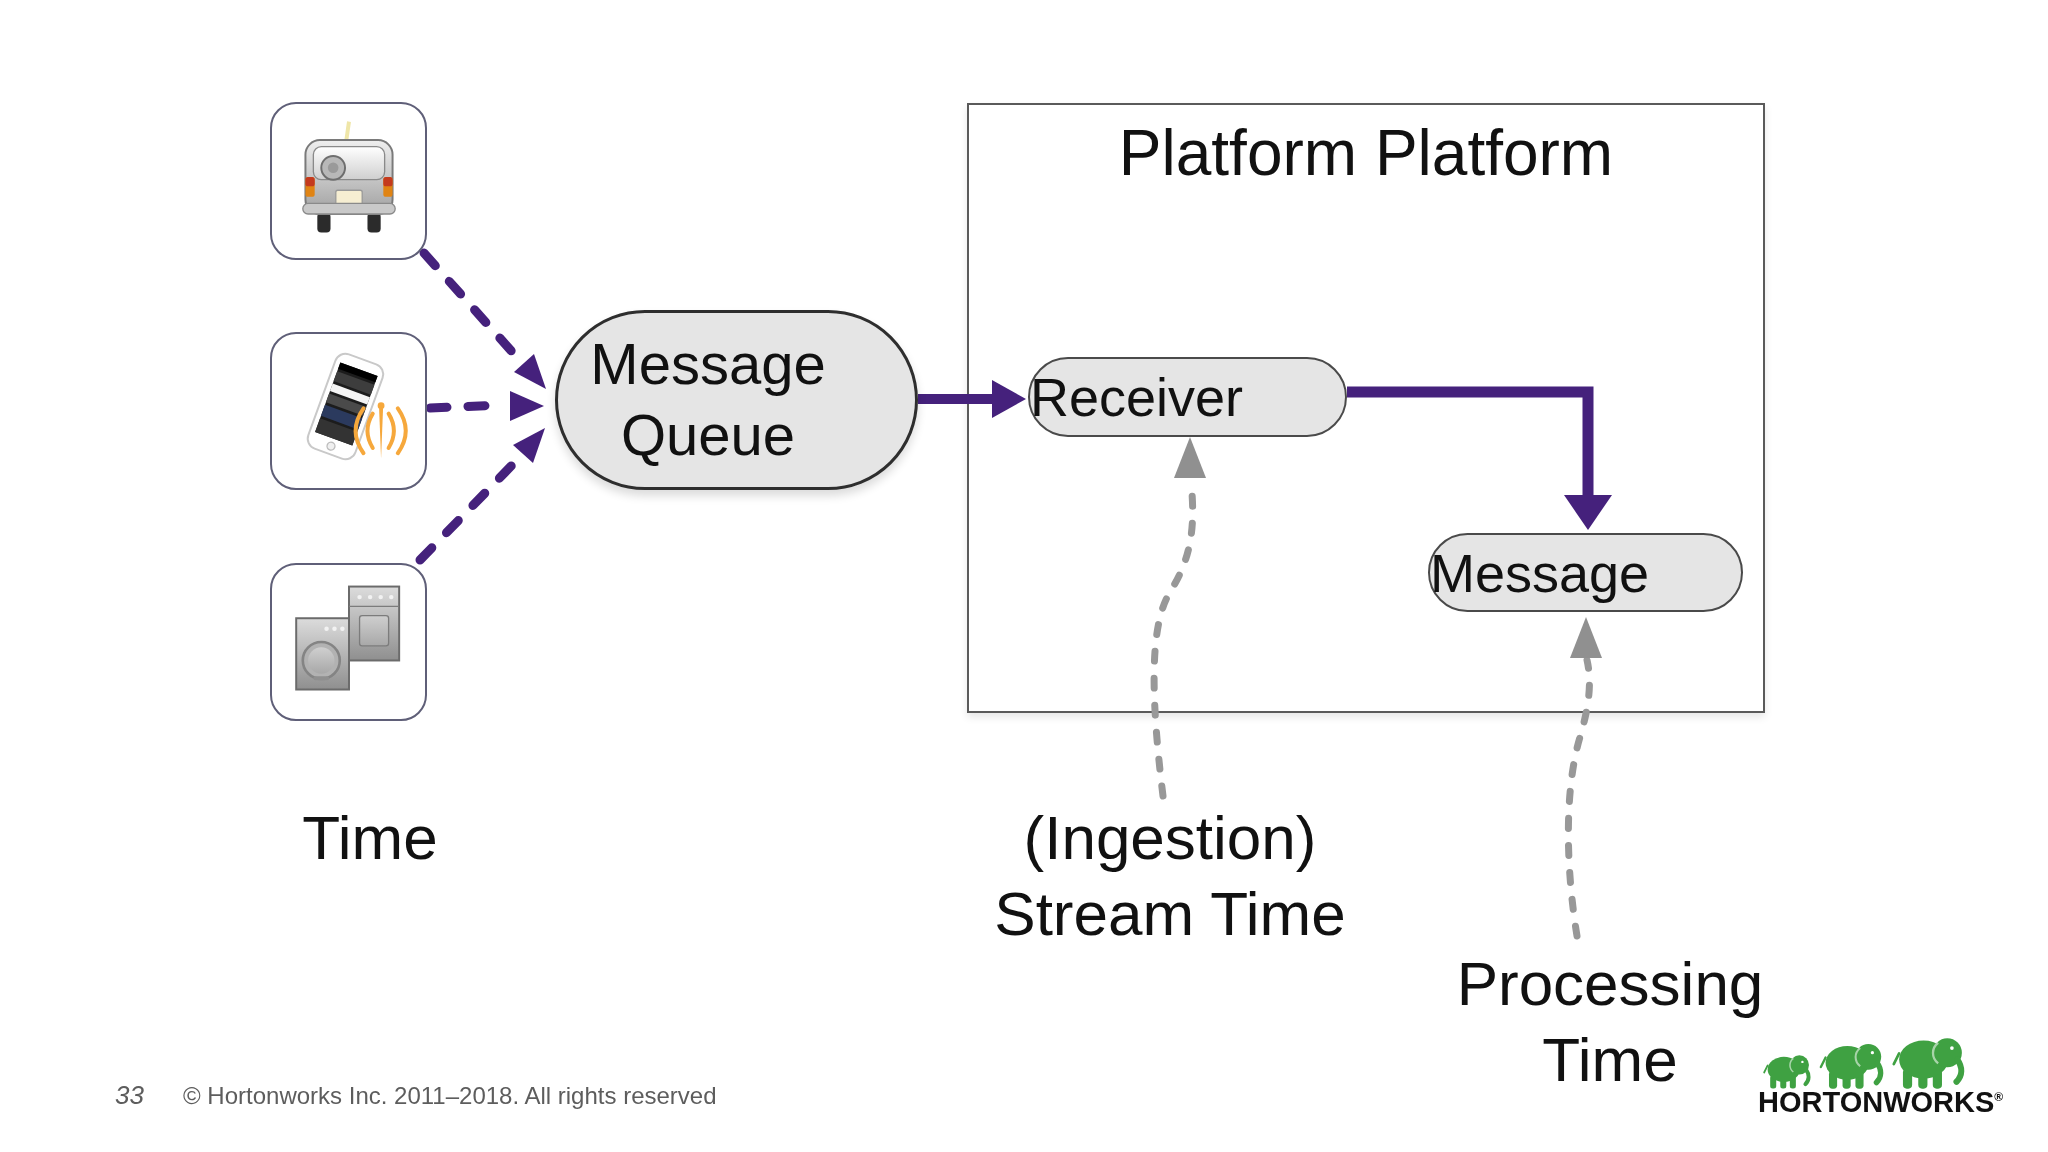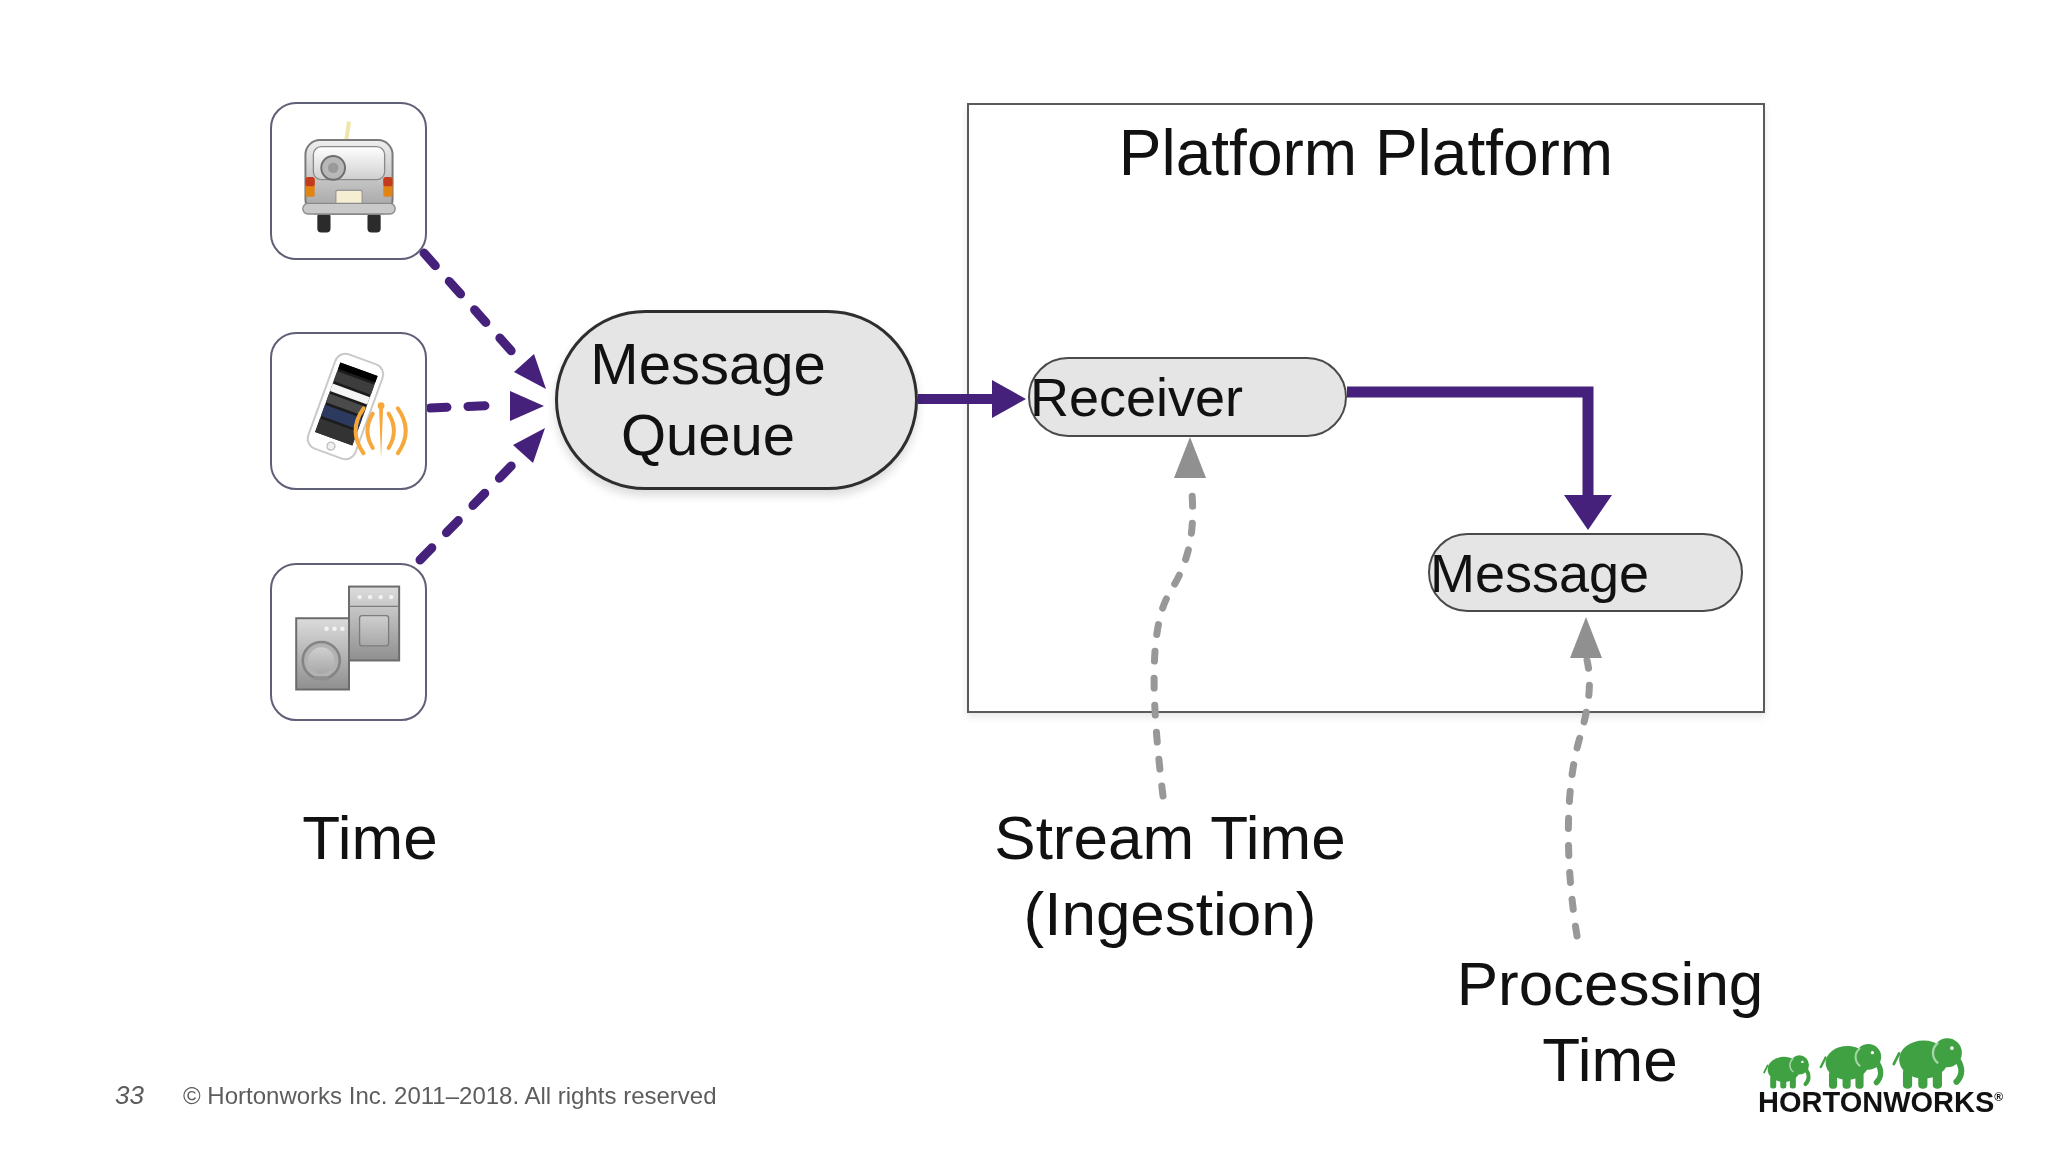--- a/index.html
+++ b/index.html
@@ -200,22 +200,22 @@
 
   <div class="stadium" id="node-operator">
     <span>Message</span>
   </div>
 
   <div class="annotation" id="label-event-time">
     <div>Time</div>
   </div>
 
   <div class="annotation" id="label-stream-time">
+    <div>(Ingestion)</div>
     <div>Stream Time</div>
-    <div>(Ingestion)</div>
   </div>
 
   <div class="annotation" id="label-processing-time">
     <div>Processing</div>
     <div>Time</div>
   </div>
 
   <div id="footer-page-number">33</div>
   <div id="footer-copyright">© Hortonworks Inc. 2011–2018. All rights reserved</div>
 

